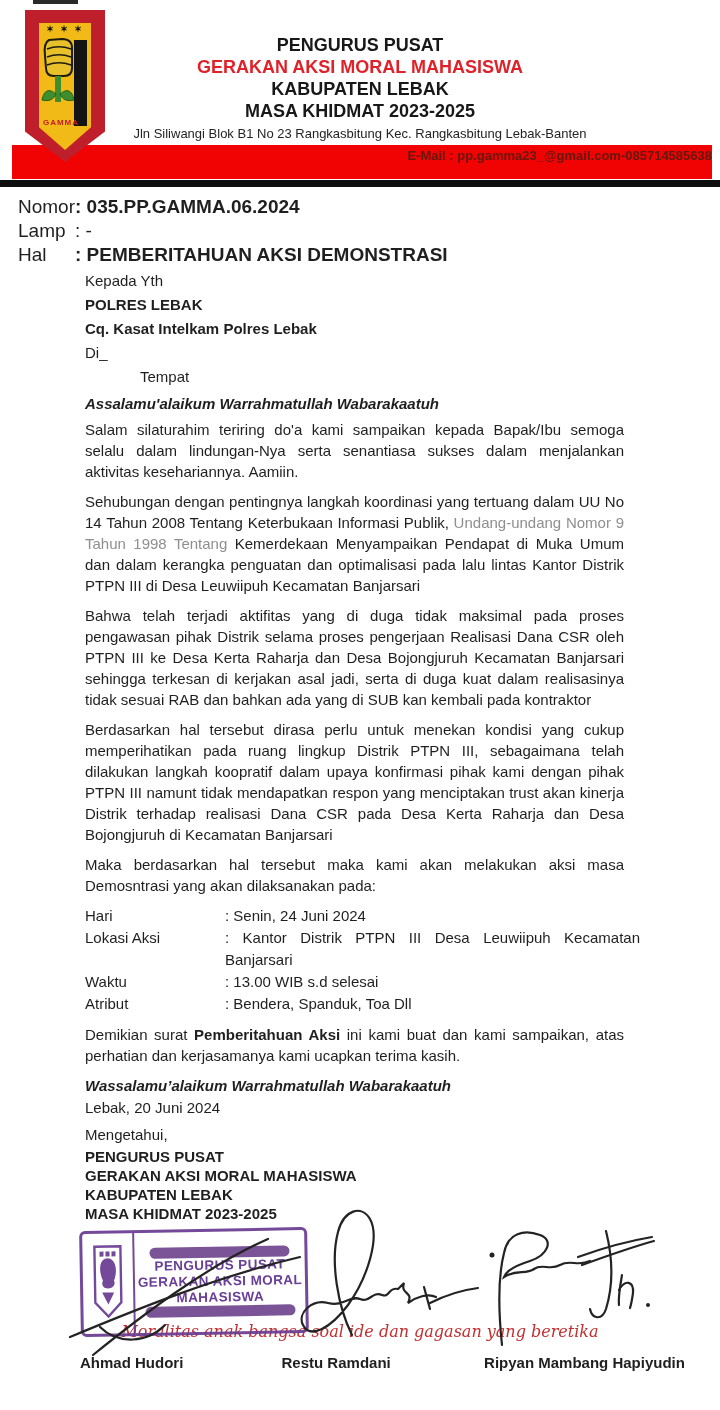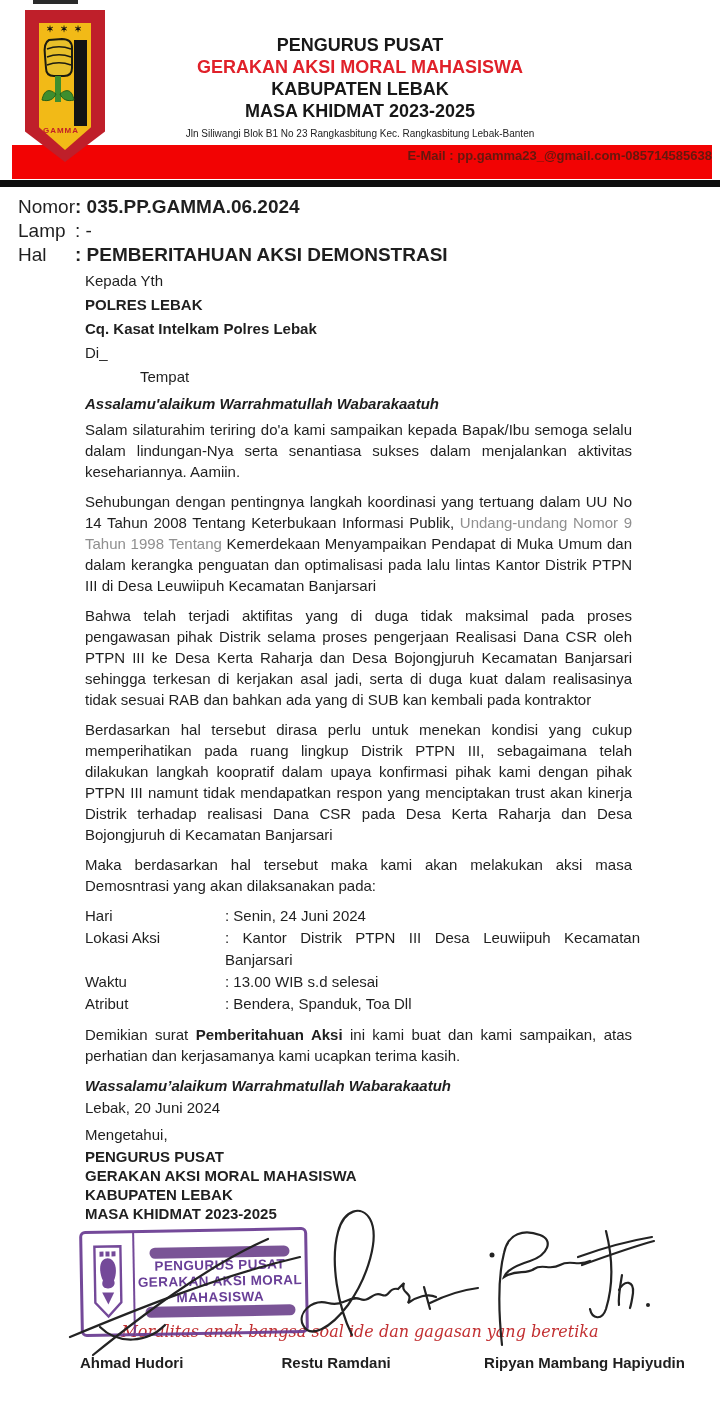--- a/index.html
+++ b/index.html
@@ -11,41 +11,41 @@
   .top-strip{position:absolute;left:33px;top:0;width:45px;height:4px;background:#2a2a2a;}
   .logo{position:absolute;left:25px;top:10px;width:80px;height:152px;}
   .logo .pennant-red{position:absolute;left:0;top:0;width:80px;height:152px;background:#bf1f2a;
     clip-path:polygon(0 0,100% 0,100% 80%,50% 100%,0 80%);}
   .logo .pennant-yellow{position:absolute;left:14px;top:13px;width:52px;height:127px;background:#f2ba17;
     clip-path:polygon(0 0,100% 0,100% 82%,50% 100%,0 82%);}
   .logo .black-stripe{position:absolute;left:49px;top:30px;width:13px;height:86px;background:#141414;}
   .logo .stars{position:absolute;left:14px;top:14px;width:52px;text-align:center;
     font-size:9px;letter-spacing:2px;color:#111;font-weight:bold;}
   .logo .fist-svg{position:absolute;left:16px;top:26px;}
-  .logo .gamma-label{position:absolute;left:10px;top:116px;width:52px;text-align:center;
+  .logo .gamma-label{position:absolute;left:10px;top:108px;width:52px;text-align:center;
     font-size:8px;font-weight:bold;color:#c22028;letter-spacing:1px;}
   .header-text{padding-top:34px;text-align:center;line-height:22px;}
   .h-line{font-size:18px;font-weight:bold;color:#181818;}
   .h-line.red{color:#e0212a;}
-  .h-address{font-size:10px;color:#232323;margin-top:3px;line-height:17px;}
+  .h-address{font-size:13px;color:#232323;margin-top:3px;line-height:17px;}
   .email-bar{margin-top:3px;margin-left:12px;width:700px;height:34px;background:#f20303;
     text-align:right;line-height:21px;font-size:13px;font-weight:bold;color:#64180e;}
   .black-rule{width:720px;height:7px;background:#0e0e0e;margin-top:1px;}
   
   .meta{margin:8px 0 0 18px;font-size:19px;line-height:24px;}
   .meta-row{display:flex;}
   .meta-label{width:57px;}
   .meta-val.bold{font-weight:bold;}
   
   .recipient{margin:2px 0 0 85px;font-size:15px;line-height:24px;}
   .recipient .bold{font-weight:bold;}
   .recipient .tempat{margin-left:55px;}
   
   .body-block{margin:4px 80px 0 85px;font-size:15px;line-height:21px;text-align:justify;}
-  .body-block p{margin:0 8px 9px 0;}
+  .body-block p{margin:0 16px 9px 0;}
   .salutation{font-weight:bold;font-style:italic;margin-bottom:5px !important;text-align:left !important;}
   .gray{color:#8f8f8f;}
   .bold-inline{font-weight:bold;}
   .details{margin:0 0 9px 0;}
   .detail-row{display:flex;line-height:22px;}
   .detail-label{width:140px;flex:none;}
   .closing-sal{font-weight:bold;font-style:italic;margin-bottom:1px !important;text-align:left !important;}
   .dateline{margin-bottom:6px !important;}
   
   .signoff{margin:6px 0 0 85px;font-size:15px;line-height:21px;}

